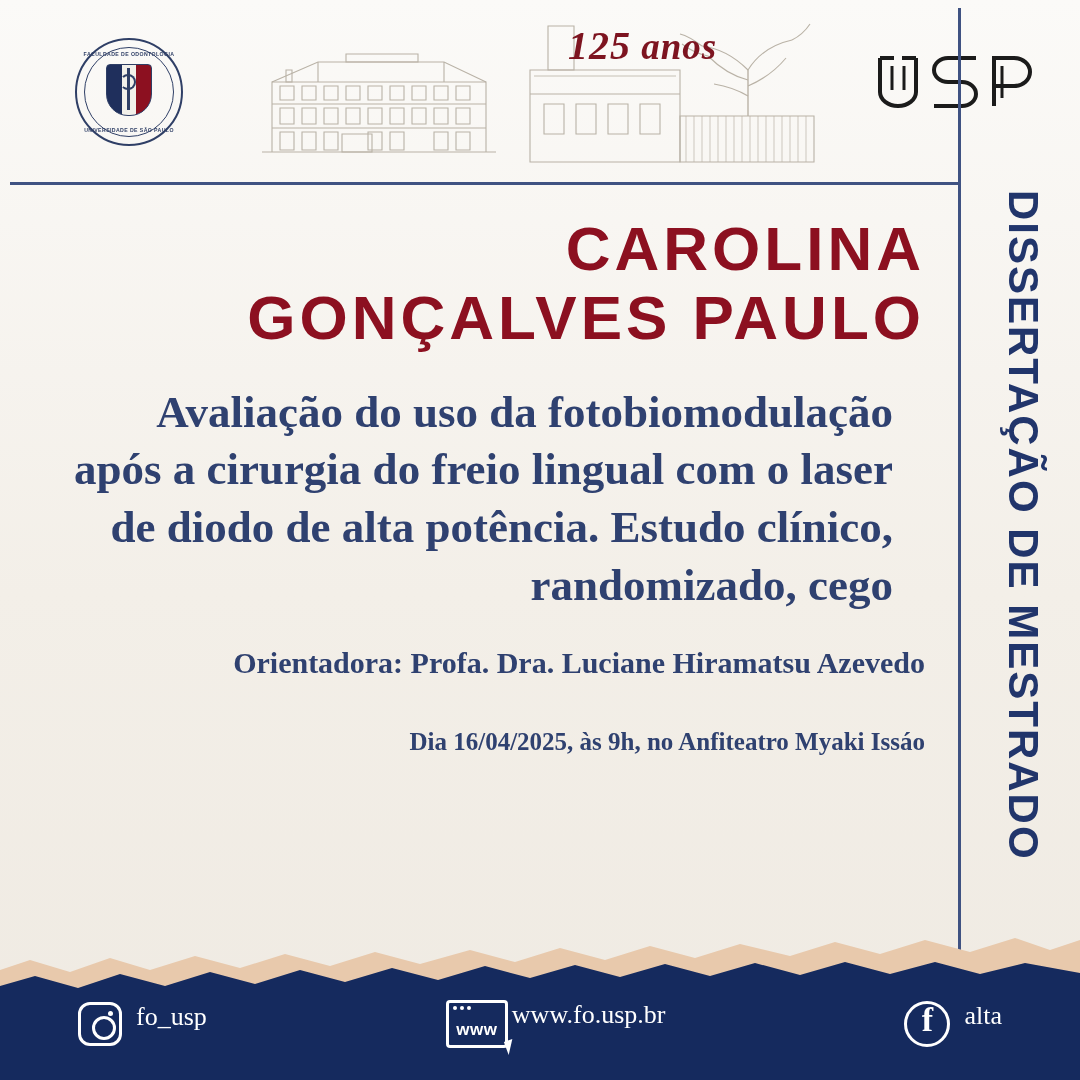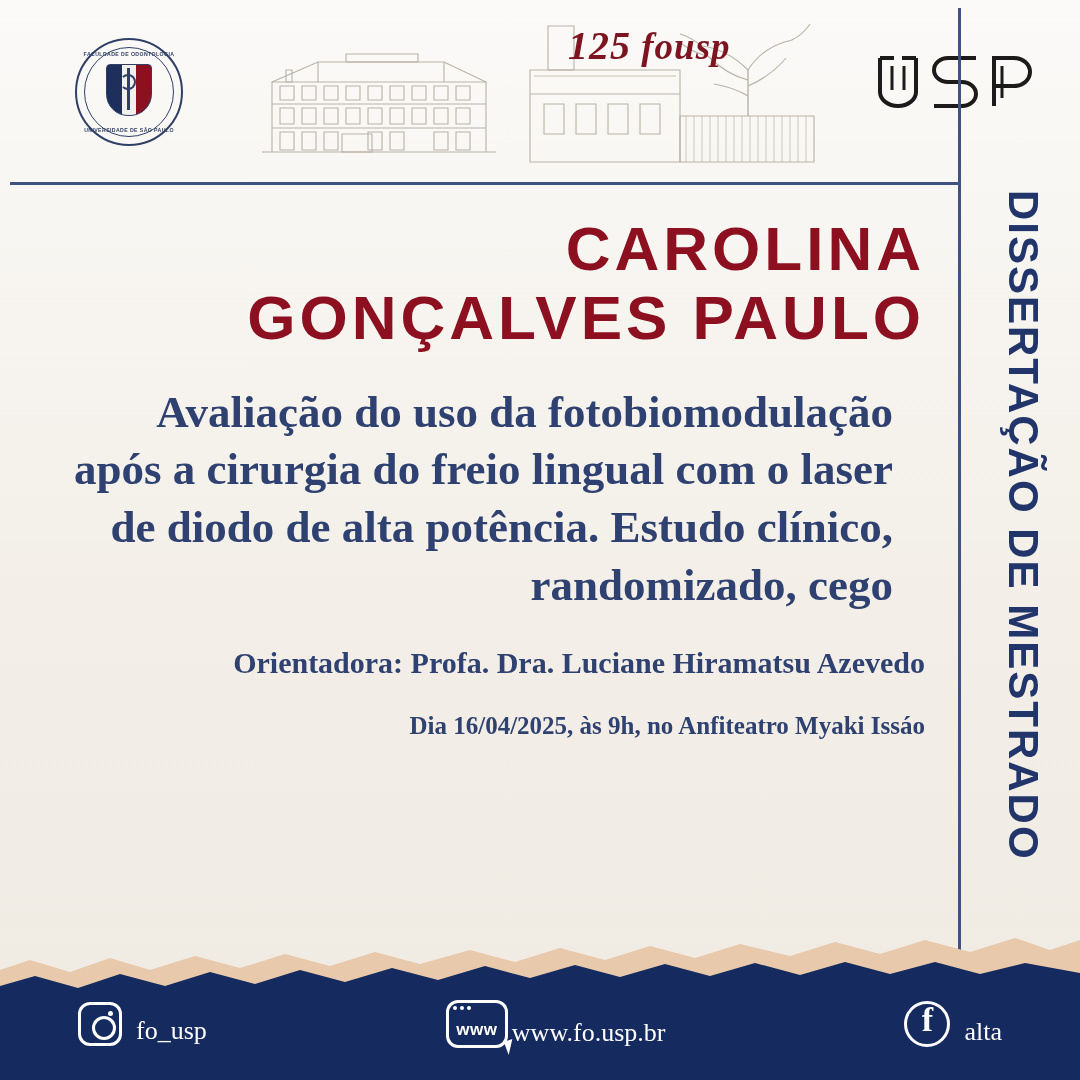--- a/index.html
+++ b/index.html
@@ -174,21 +174,21 @@
     font-family: "Liberation Serif", serif;
     font-weight: bold;
     font-size: 30px;
     margin-top: 32px;
   }
   .datetime {
     color: #2f4170;
     font-family: "Liberation Serif", serif;
     font-weight: bold;
     font-size: 25px;
-    margin-top: 32px;
+    margin-top: 48px;
   }
 
   
   .footer-wrap {
     position: absolute;
     left: 0; bottom: 0;
     width: 1080px;
     height: 150px;
   }
   .tear-peach {
@@ -208,21 +208,21 @@
     width: 1080px;
     height: 112px;
     display: flex;
     align-items: center;
     justify-content: space-between;
     padding: 0 78px;
     color: #ffffff;
   }
   .f-item {
     display: flex;
-    align-items: flex-end;
+    align-items: flex-start;
     gap: 14px;
     font-size: 26px;
     font-family: "Liberation Serif", serif;
   }
   .ig-icon {
     width: 44px; height: 44px;
     border: 3px solid #fff;
     border-radius: 12px;
     position: relative;
   }
@@ -254,21 +254,21 @@
     width: 100%;
     text-align: center;
     font-size: 34px;
     font-weight: bold;
     font-family: "Liberation Serif", serif;
     color: #fff;
   }
   .www-icon {
     width: 62px; height: 48px;
     border: 3px solid #fff;
-    border-radius: 12px;
+    border-radius: 4px;
     position: relative;
     display: flex;
     align-items: flex-end;
     justify-content: center;
   }
   .www-icon .bar {
     position: absolute;
     top: 3px; left: 4px;
     display: flex; gap: 3px;
   }
@@ -342,21 +342,21 @@
           <path d="M166 100 v46 M174 100 v46 M182 100 v46 M190 100 v46 M198 100 v46 M206 100 v46 M214 100 v46 M222 100 v46 M230 100 v46 M238 100 v46 M246 100 v46 M254 100 v46 M262 100 v46 M270 100 v46 M278 100 v46 M286 100 v46"></path>
         </g>
         <path d="M228 100 V54" stroke-width="1.4"></path>
         <path d="M228 54 c-14 -14 -30 -22 -46 -24 M228 54 c10 -16 26 -26 44 -30 M228 64 c-16 -4 -30 -14 -40 -24 M228 70 c14 -6 28 -16 38 -28 M228 80 c-10 -6 -22 -10 -34 -12"></path>
         <path d="M182 30 c-8 -6 -14 -10 -22 -12 M272 24 c8 -4 14 -10 18 -16 M188 40 c-10 -2 -18 -6 -26 -12"></path>
       </svg>
     </div>
 
     <div class="anos125">
       <span class="num">125</span>
-      <span>fousp</span>
+      <span>anos</span>
     </div>
 
     <div class="usp-logo">
       <svg width="160" height="62" viewBox="0 0 160 62" fill="none" stroke="#1b1b1b" stroke-width="4">
         <path d="M8 6 V40 a18 14 0 0 0 36 0 V6"></path>
         <path d="M8 6 h14 M30 6 h14"></path>
         <path d="M20 14 V38 M32 14 V38" stroke-width="3"></path>
         <path d="M104 6 h-28 a14 12 0 0 0 0 24 h14 a14 12 0 0 1 0 24 h-28"></path>
         <path d="M122 54 V6 h20 a16 14 0 0 1 0 28 h-20"></path>
         <path d="M130 14 V46" stroke-width="3"></path>

